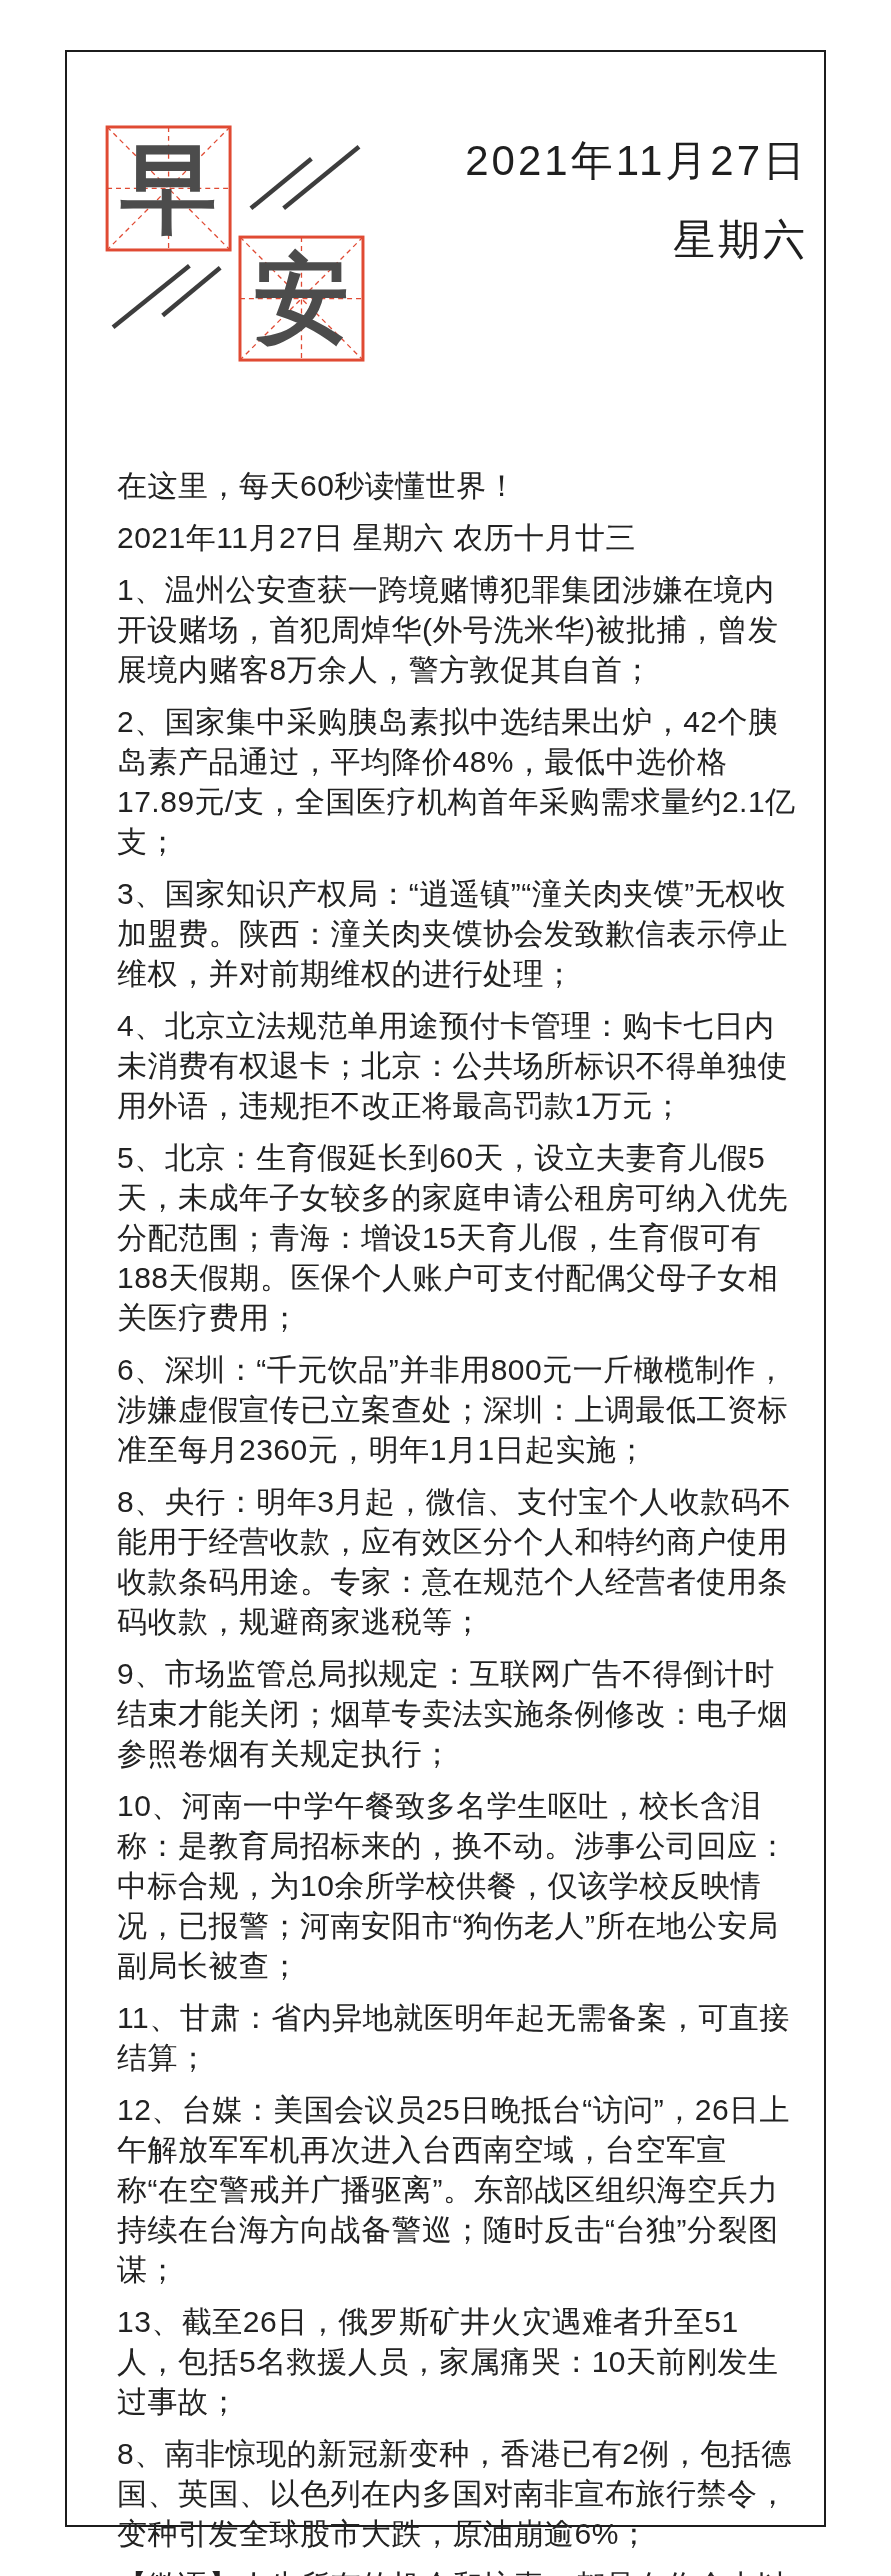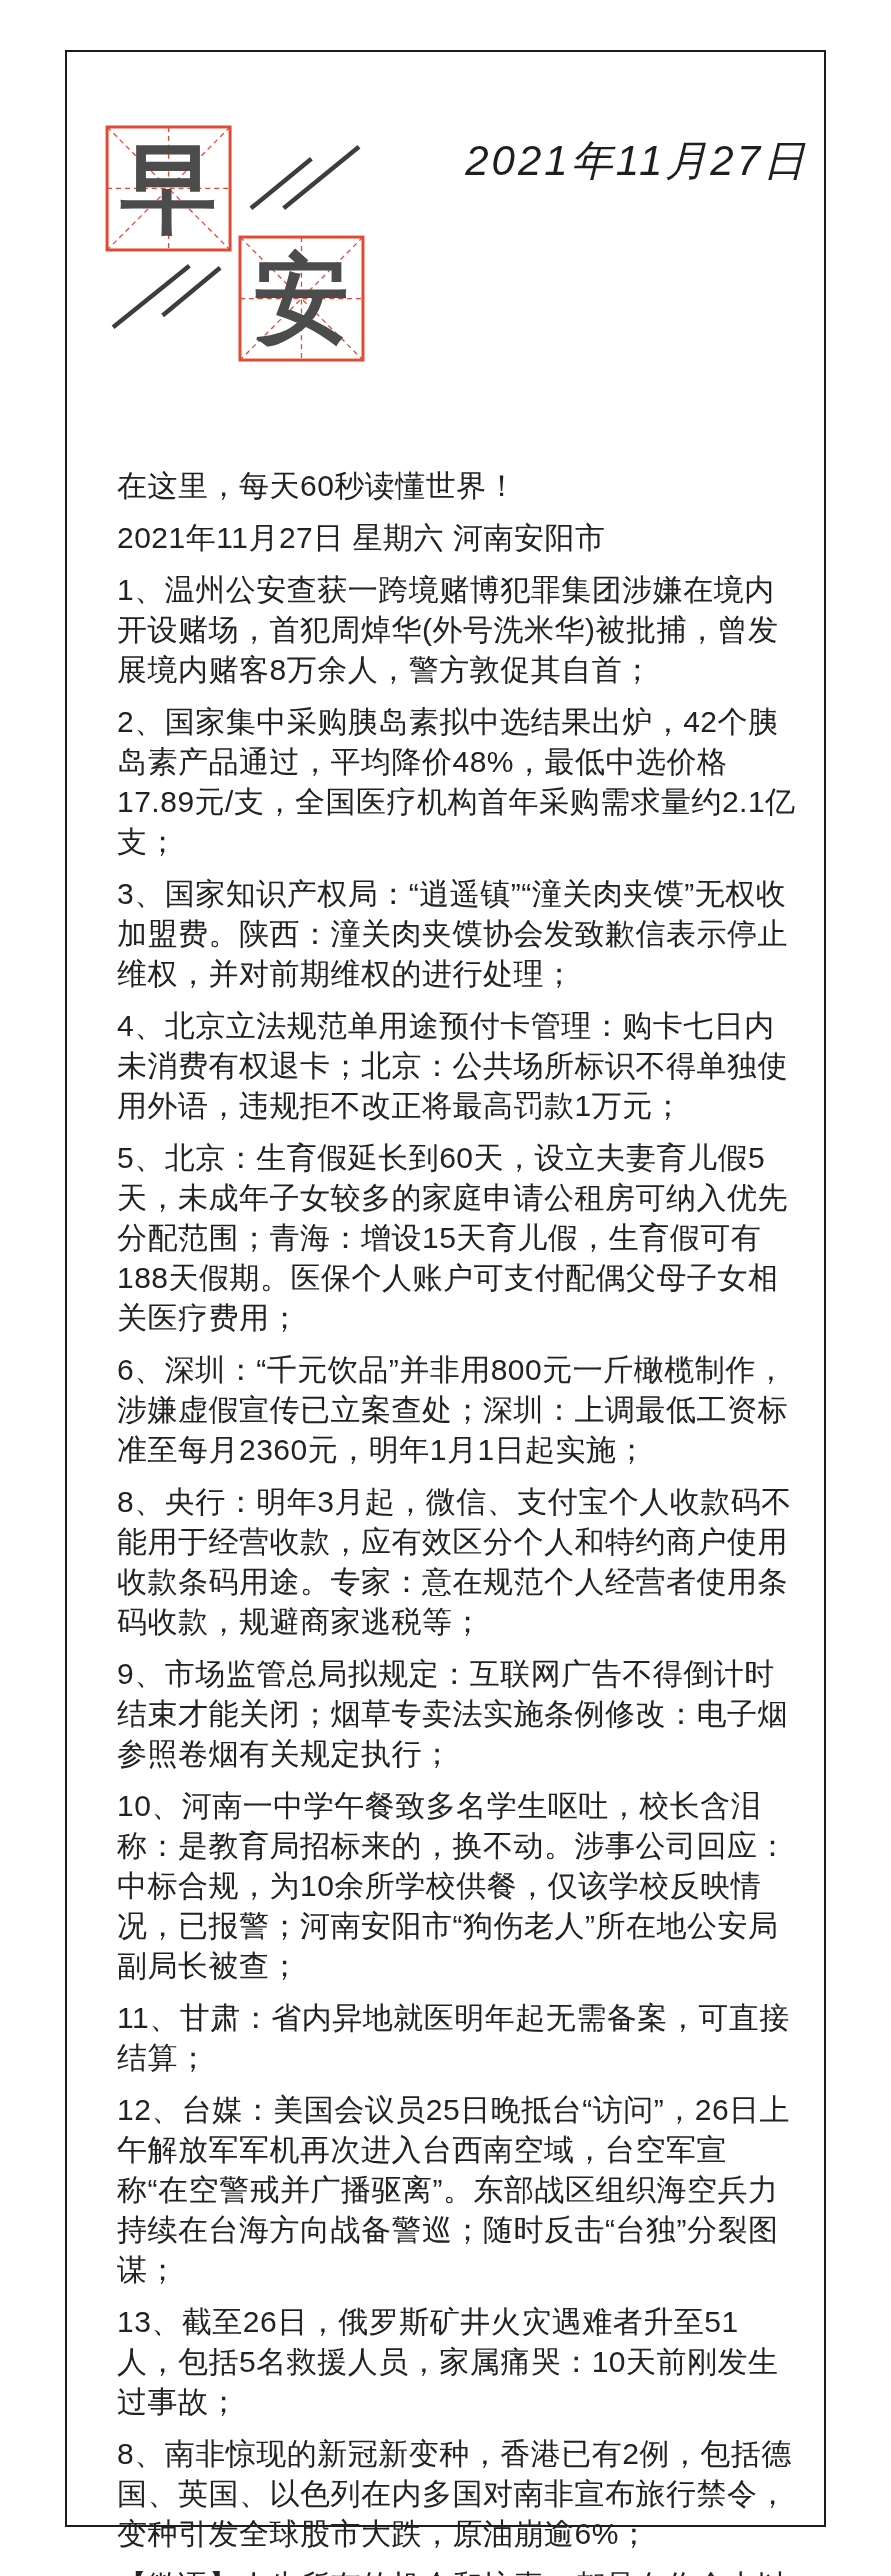--- a/index.html
+++ b/index.html
@@ -21,21 +21,21 @@
   .char {
     position:absolute; display:flex; align-items:center; justify-content:center;
     width:125px; height:125px;
     font-size:96px; font-weight:700; color:#4c4c4c; line-height:1;
   }
   .char.c1 { left:1px; top:1px; }
   .char.c2 { left:134px; top:111px; }
   
   .date-block {
     position:absolute; right:16px; top:69px;
-    text-align:right; font-style:italic; color:#1f1f1f;
+    text-align:right; color:#1f1f1f;
   }
   .date-block .dl { font-size:42px; line-height:79px; letter-spacing:3px; white-space:nowrap; }
   
   .body-text {
     position:absolute; left:38px; top:402px; width:705px;
     font-size:30px; line-height:40px; letter-spacing:0.5px;
     color:#222222; text-align:left;
   }
   .body-text p { margin:12px; }
 </style>
@@ -69,25 +69,26 @@
         <line x1="8" y1="204" x2="85" y2="142"></line>
         <line x1="58" y1="192" x2="116" y2="144"></line>
       </g>
     </svg>
     <span class="char c1">早</span>
     <span class="char c2">安</span>
   </div>
 
   <div class="date-block">
     <div class="dl">2021年11月27日</div>
+    <div class="dl">星期六</div>
   </div>
 
   <div class="body-text">
     <p>在这里，每天60秒读懂世界！</p>
-    <p>2021年11月27日 星期六 河南安阳市</p>
+    <p>2021年11月27日 星期六 农历十月廿三</p>
     <p>1、温州公安查获一跨境赌博犯罪集团涉嫌在境内开设赌场，首犯周焯华(外号洗米华)被批捕，曾发展境内赌客8万余人，警方敦促其自首；</p>
     <p>2、国家集中采购胰岛素拟中选结果出炉，42个胰岛素产品通过，平均降价48%，最低中选价格17.89元/支，全国医疗机构首年采购需求量约2.1亿支；</p>
     <p>3、国家知识产权局：“逍遥镇”“潼关肉夹馍”无权收加盟费。陕西：潼关肉夹馍协会发致歉信表示停止维权，并对前期维权的进行处理；</p>
     <p>4、北京立法规范单用途预付卡管理：购卡七日内未消费有权退卡；北京：公共场所标识不得单独使用外语，违规拒不改正将最高罚款1万元；</p>
     <p>5、北京：生育假延长到60天，设立夫妻育儿假5天，未成年子女较多的家庭申请公租房可纳入优先分配范围；青海：增设15天育儿假，生育假可有188天假期。医保个人账户可支付配偶父母子女相关医疗费用；</p>
     <p>6、深圳：“千元饮品”并非用800元一斤橄榄制作，涉嫌虚假宣传已立案查处；深圳：上调最低工资标准至每月2360元，明年1月1日起实施；</p>
     <p>8、央行：明年3月起，微信、支付宝个人收款码不能用于经营收款，应有效区分个人和特约商户使用收款条码用途。专家：意在规范个人经营者使用条码收款，规避商家逃税等；</p>
     <p>9、市场监管总局拟规定：互联网广告不得倒计时结束才能关闭；烟草专卖法实施条例修改：电子烟参照卷烟有关规定执行；</p>
     <p>10、河南一中学午餐致多名学生呕吐，校长含泪称：是教育局招标来的，换不动。涉事公司回应：中标合规，为10余所学校供餐，仅该学校反映情况，已报警；河南安阳市“狗伤老人”所在地公安局副局长被查；</p>
     <p>11、甘肃：省内异地就医明年起无需备案，可直接结算；</p>

